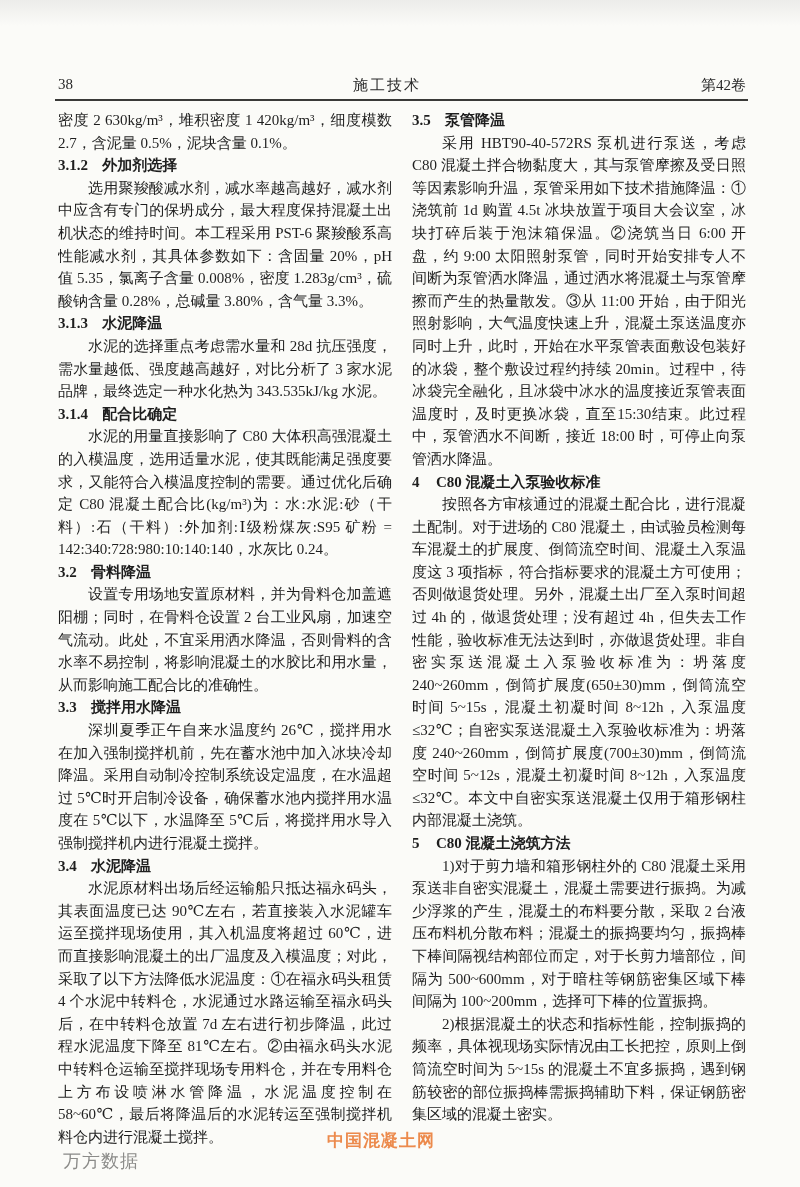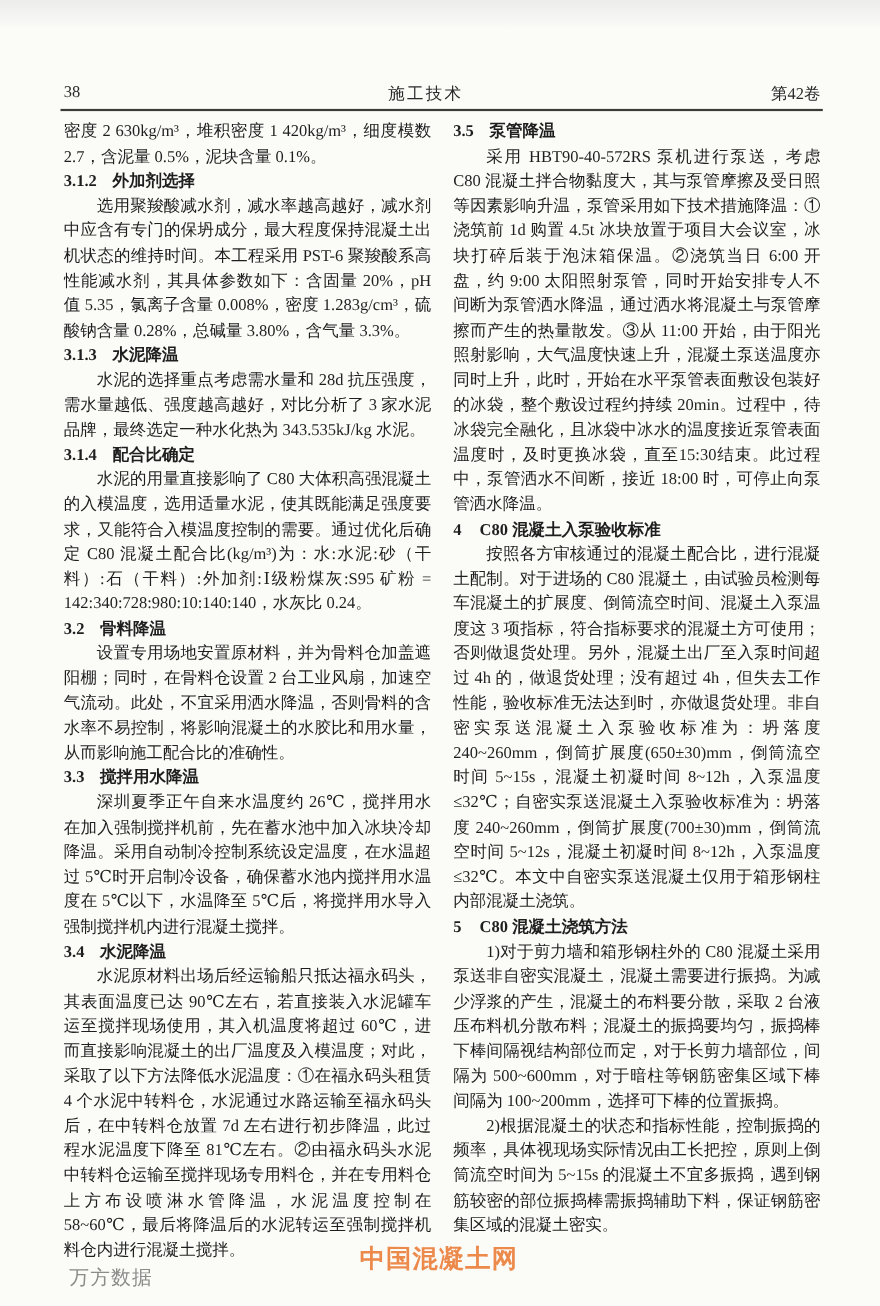--- a/index.html
+++ b/index.html
@@ -37,21 +37,21 @@
   .col p.cont { text-indent:0; }
   .col h3.heading {
     margin:0; font-size:15px; font-weight:bold; line-height:22.6px;
     text-align:left;
   }
   .col h3.heading .num { margin-right:0.95em; }
   .col h3.heading.h1 .num { margin-right:1.1em; }
   .watermark {
     position:absolute; left:327px; top:1129px;
     font-family:Liberation Serif, serif;
-    font-size:23px; font-weight:bold; letter-spacing:1px;
+    font-size:17px; font-weight:bold; letter-spacing:1px;
     color:#ec8a4c;
   }
   .wanfang {
     position:absolute; left:63px; top:1149px;
     font-size:18px; color:#8b8b89; letter-spacing:1px;
   }
 </style>
 </head>
 <body>
 

